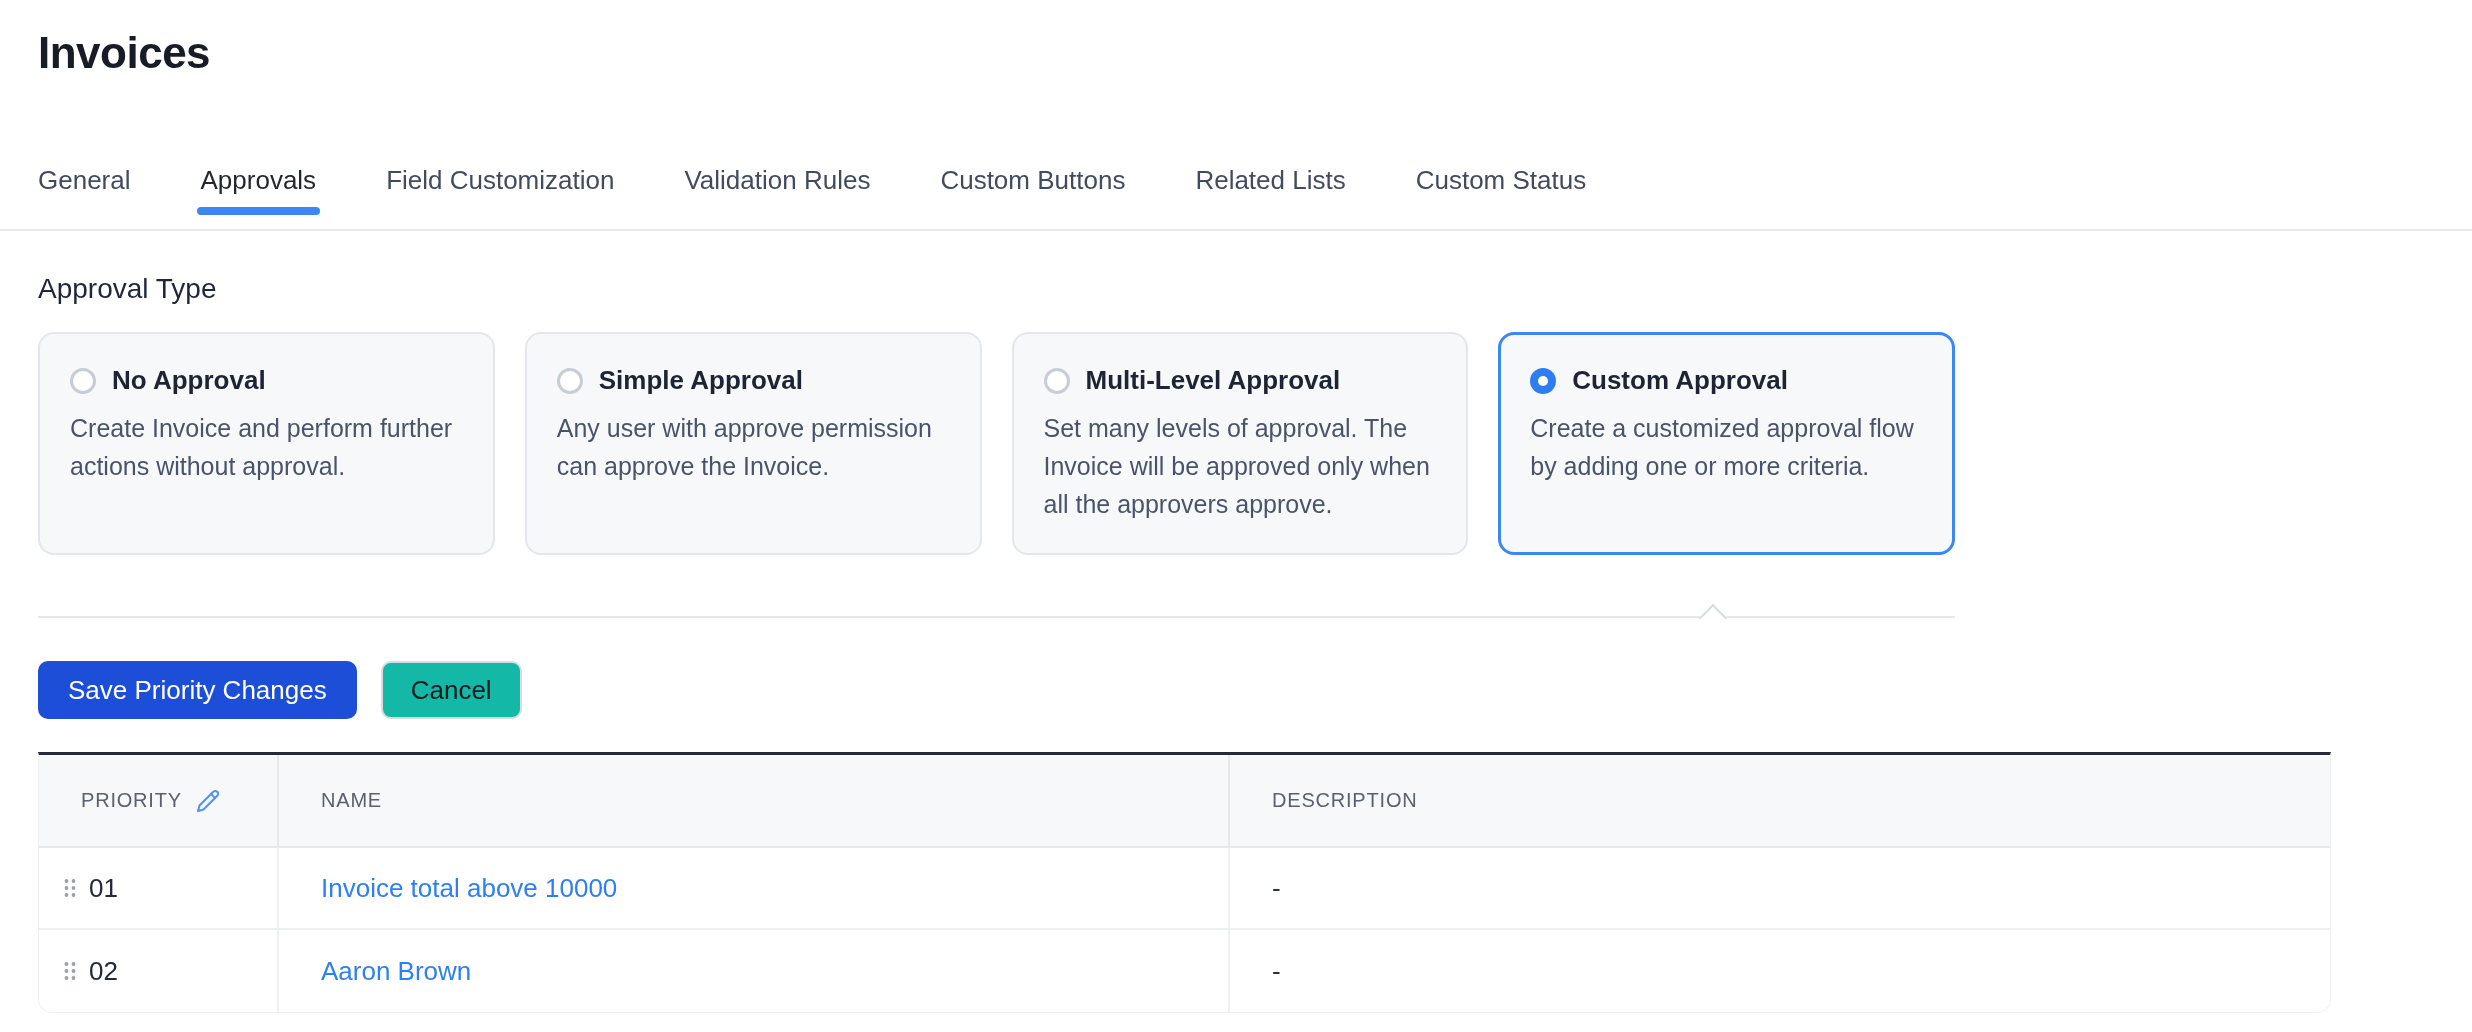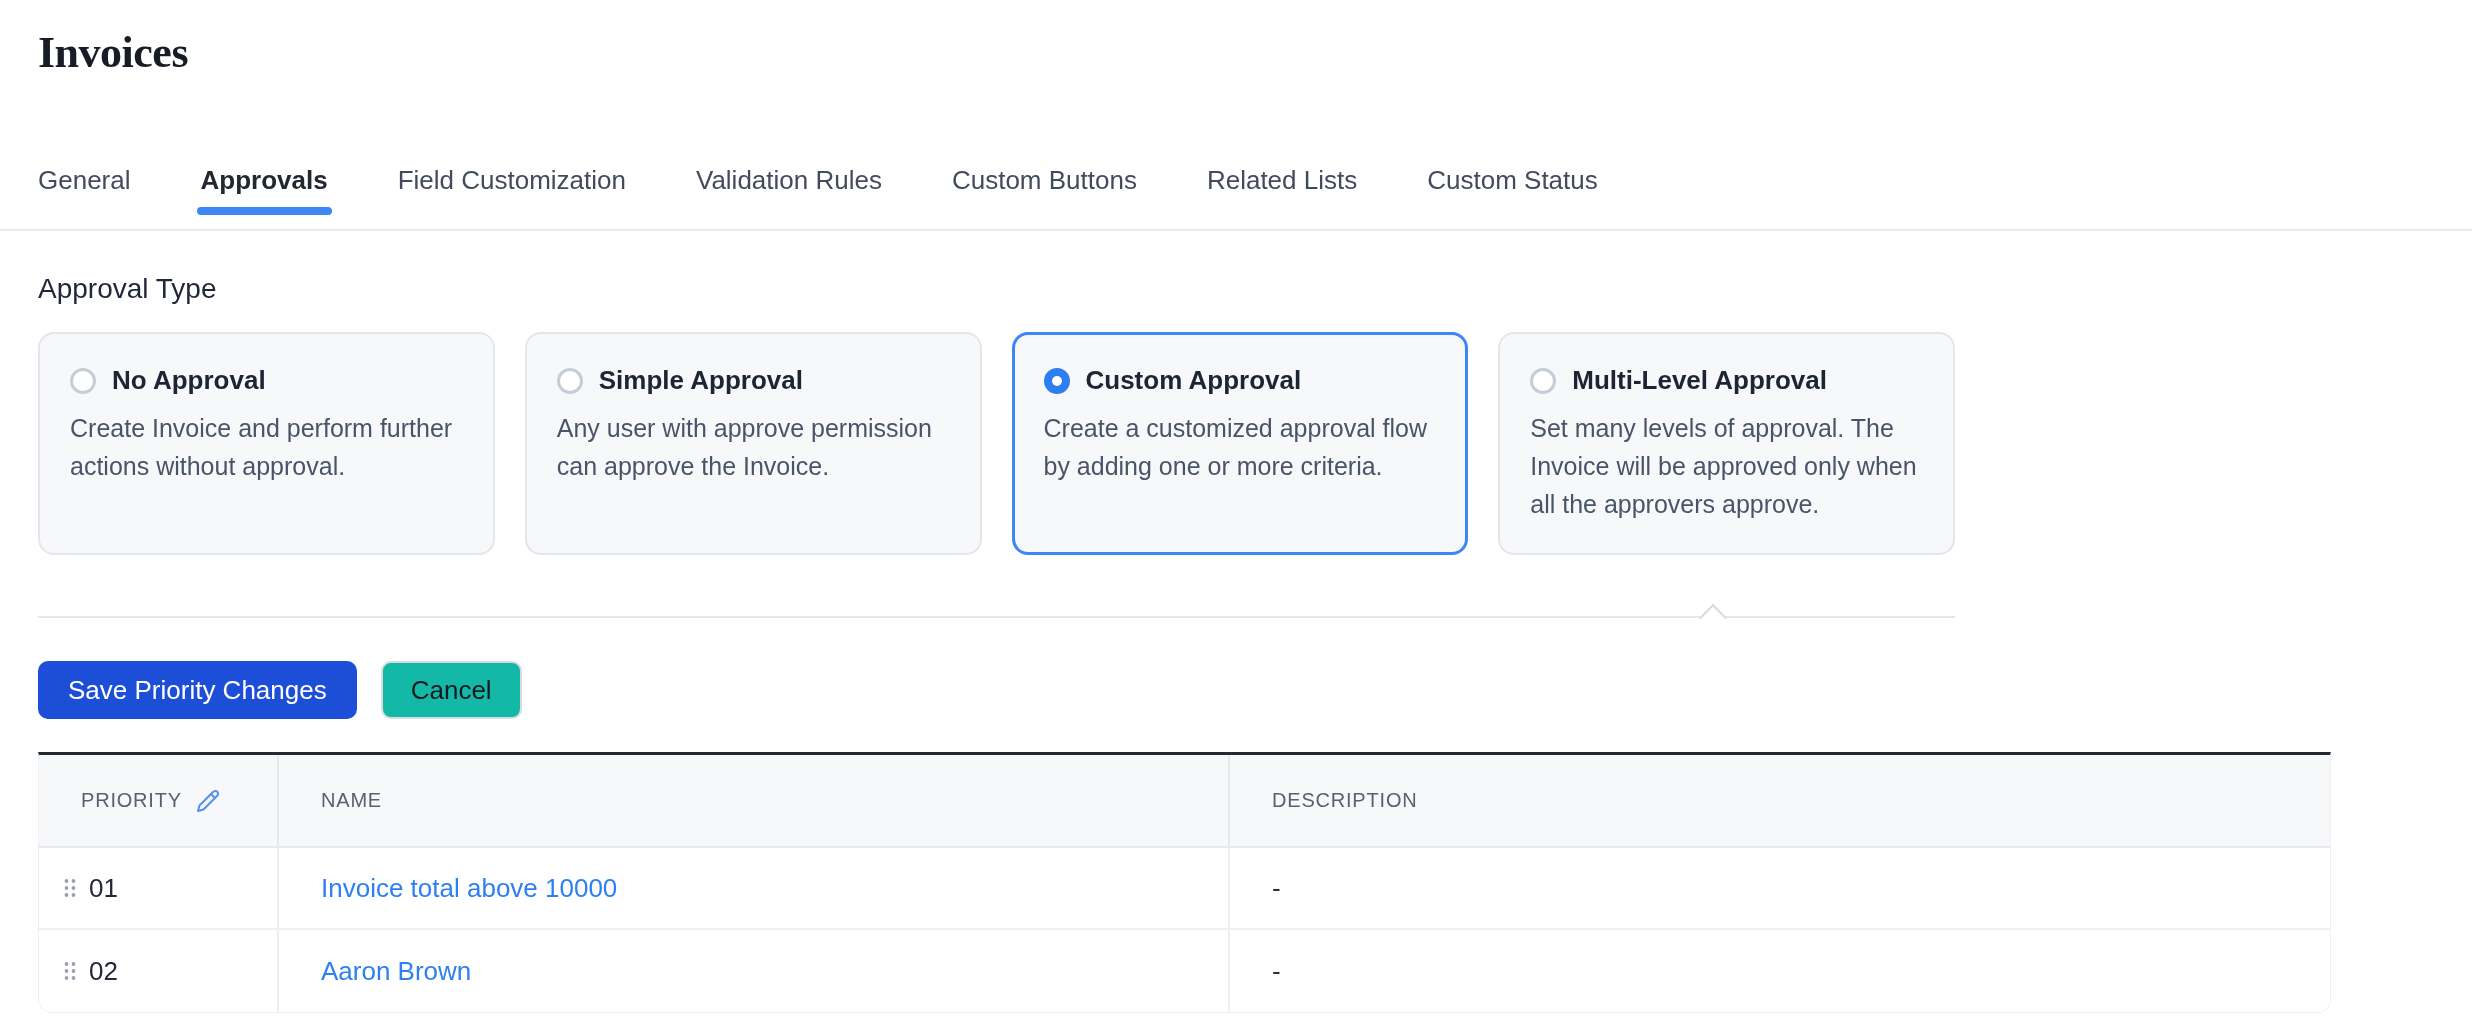--- a/index.html
+++ b/index.html
@@ -8,35 +8,35 @@
     width: 2472px; height: 1032px; overflow: hidden;
     background: #ffffff;
     font-family: "Liberation Sans", sans-serif;
     color: #1f2430;
   }
 
   
   .page-title {
     margin: 26px 0 0 38px;
     font-size: 44px; line-height: 54px; font-weight: 700;
-    color: #171c26; letter-spacing: -0.5px; font-family: Liberation Serif, serif;
+    color: #171c26; letter-spacing: -0.5px;
   }
 
   
   .tabs {
     display: flex; gap: 70px;
     padding: 84px 0 32px 38px;
     border-bottom: 2px solid #e7e9ed;
     width: 100%;
   }
   .tab {
     font-size: 26px; line-height: 33px; color: #424b5e;
     cursor: pointer; position: relative; white-space: nowrap;
   }
-  .tab.active { color: #23272f; font-weight: 700; }
+  .tab.active { color: #23272f; font-weight: 400; }
   .tab.active::after {
     content: ""; position: absolute; left: -4px; right: -4px; bottom: -18px;
     height: 8px; border-radius: 8px; background: #3c86f6;
   }
 
   
   .section-label {
     margin: 41px 0 0 38px;
     font-size: 28px; line-height: 34px; color: #1f2738;
   }
@@ -142,34 +142,34 @@
     </div>
 
     <div class="card">
       <div class="card-head">
         <span class="radio"></span>
         <span class="card-title">Simple Approval</span>
       </div>
       <p class="card-desc">Any user with approve permission can approve the Invoice.</p>
     </div>
 
+    <div class="card">
+      <div class="card-head">
+        <span class="radio"></span>
+        <span class="card-title">Multi-Level Approval</span>
+      </div>
+      <p class="card-desc">Set many levels of approval. The Invoice will be approved only when all the approvers approve.</p>
+    </div>
+
     <div class="card selected">
       <div class="card-head">
         <span class="radio checked"></span>
         <span class="card-title">Custom Approval</span>
       </div>
       <p class="card-desc">Create a customized approval flow by adding one or more criteria.</p>
-    </div>
-
-    <div class="card">
-      <div class="card-head">
-        <span class="radio"></span>
-        <span class="card-title">Multi-Level Approval</span>
-      </div>
-      <p class="card-desc">Set many levels of approval. The Invoice will be approved only when all the approvers approve.</p>
     </div>
 
   </div>
 
   <div class="divider">
     <span class="caret"></span>
   </div>
 
   <div class="actions">
     <button class="btn primary">Save Priority Changes</button>

